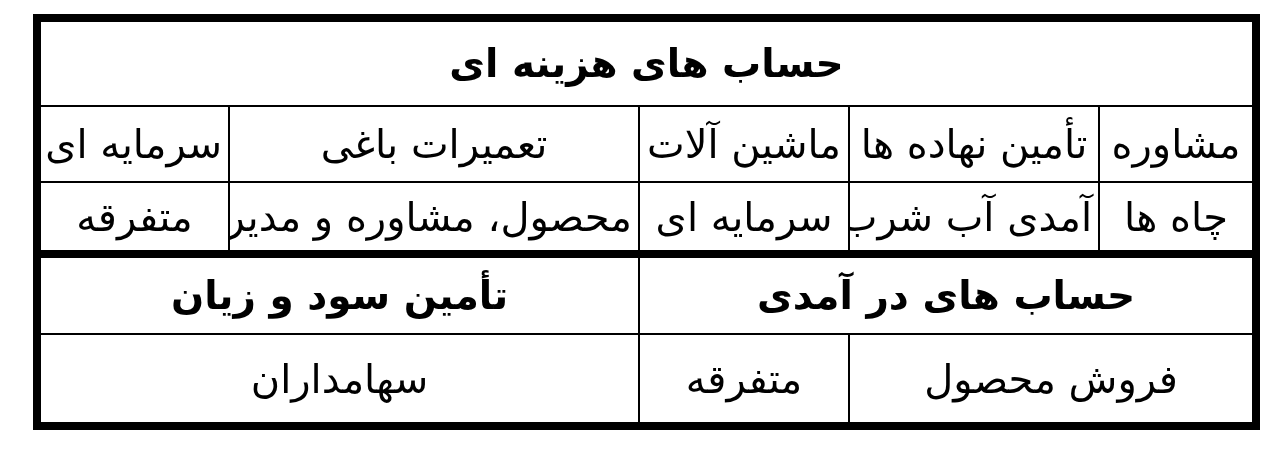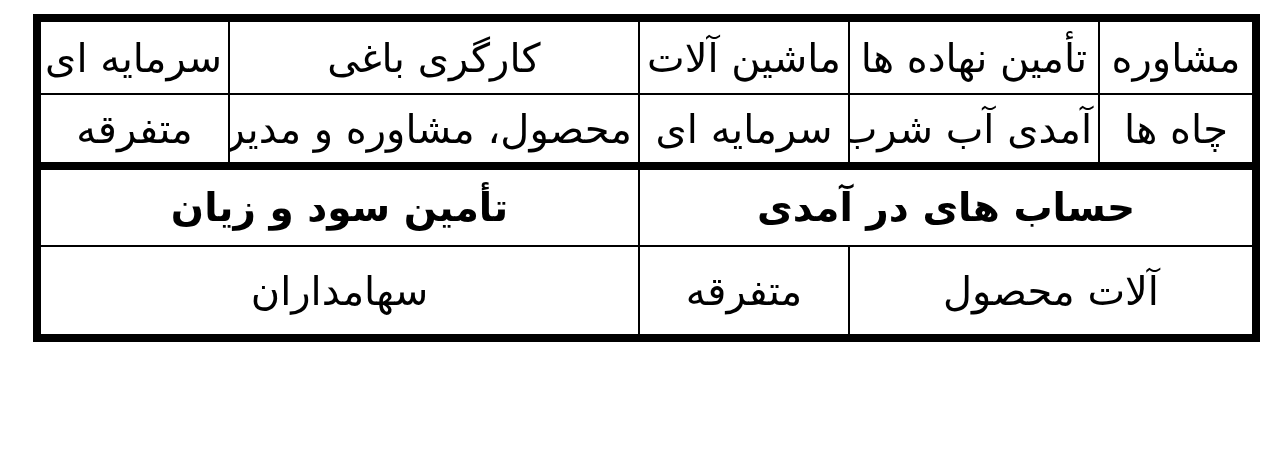--- a/index.html
+++ b/index.html
@@ -60,38 +60,41 @@
 <div class="page">
   <table class="accounts-table" dir="rtl">
     <colgroup>
       <col style="width:157px">
       <col style="width:250px">
       <col style="width:210px">
       <col style="width:410px">
       <col style="width:192px">
     </colgroup>
     <tbody>
+      <tr class="row-expense-title">
+        <td colspan="5" class="section-title">حساب های هزینه ای</td>
+      </tr>
       <tr class="row-expense-1">
         <td class="body-cell">مشاوره</td>
         <td class="body-cell">تأمین نهاده ها</td>
         <td class="body-cell">ماشین آلات</td>
-        <td class="body-cell">کارگری باغی</td>
+        <td class="body-cell">تعمیرات باغی</td>
         <td class="body-cell">سرمایه ای</td>
       </tr>
       <tr class="row-expense-2">
         <td class="body-cell">چاه ها</td>
         <td class="body-cell">آمدی آب شرب</td>
         <td class="body-cell">سرمایه ای</td>
         <td class="body-cell">محصول، مشاوره و مدیریت</td>
         <td class="body-cell">متفرقه</td>
       </tr>
       <tr class="row-section-titles">
         <td colspan="3" class="section-title thick-left">حساب های در آمدی</td>
         <td colspan="2" class="section-title">تأمین سود و زیان</td>
       </tr>
       <tr class="row-bottom">
-        <td colspan="2" class="body-cell">آلات محصول</td>
+        <td colspan="2" class="body-cell">فروش محصول</td>
         <td class="body-cell thick-left">متفرقه</td>
         <td colspan="2" class="body-cell">سهامداران</td>
       </tr>
     </tbody>
   </table>
 </div>
 
 </body></html>

